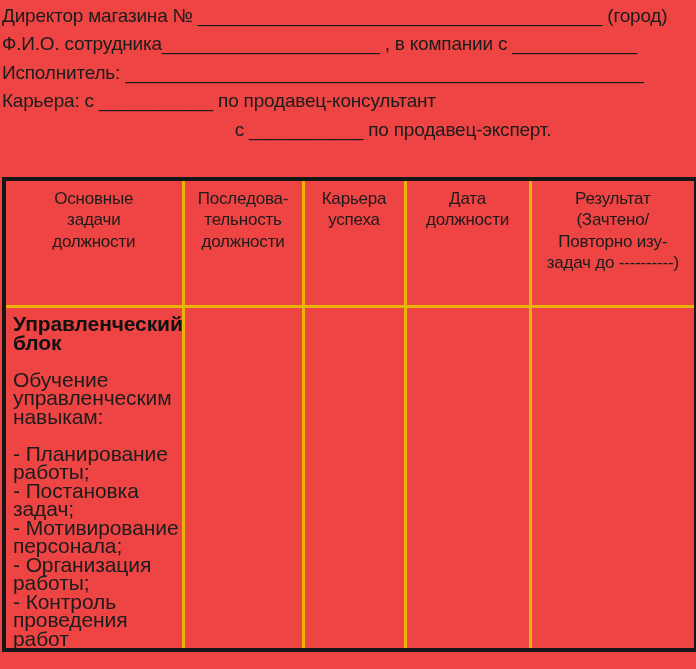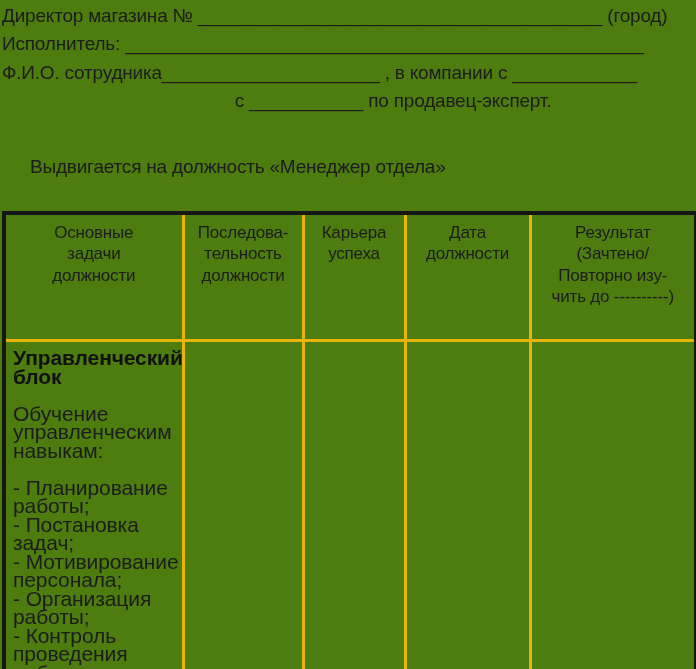--- a/index.html
+++ b/index.html
@@ -12,21 +12,21 @@
     height: 669px;
     overflow: hidden;
     font-family: "Liberation Sans", sans-serif;
     color: #1c1c1c;
     -webkit-font-smoothing: antialiased;
   }
   .page {
     width: 696px;
     height: 669px;
     position: relative;
-    background: #4d7c0f;
+    background: #ef4444;
   }
   
   .top-lines {
     padding: 2px 0 0 2px;
     font-size: 19px;
     line-height: 28.4px;
     letter-spacing: -0.2px;
     white-space: nowrap;
     overflow: hidden;
   }
@@ -81,26 +81,26 @@
     white-space: pre-line;
   }
 </style>
 </head>
 <body>
 
 <div class="page">
 
   <div class="top-lines">
     <div class="doc-line">Директор магазина № _______________________________________ (город)</div>
+    <div class="doc-line">Ф.И.О. сотрудника_____________________ , в компании с ____________</div>
     <div class="doc-line">Исполнитель: __________________________________________________</div>
-    <div class="doc-line">Ф.И.О. сотрудника_____________________ , в компании с ____________</div>
+    <div class="doc-line">Карьера: с ___________ по продавец-консультант</div>
     <div class="doc-line indent">с ___________ по продавец-эксперт.</div>
   </div>
 
-  <div class="heading">Выдвигается на должность «Менеджер отдела»</div>
 
   <table class="plan-table">
     <colgroup>
       <col style="width:179px">
       <col style="width:120px">
       <col style="width:102px">
       <col style="width:125px">
       <col style="width:166px">
     </colgroup>
     <thead>
@@ -111,21 +111,21 @@
         <th>Последова-
 тельность
 должности</th>
         <th>Карьера
 успеха</th>
         <th>Дата
 должности</th>
         <th>Результат
 (Зачтено/
 Повторно изу-
-чить до ----------)</th>
+задач до ----------)</th>
       </tr>
     </thead>
     <tbody>
       <tr>
         <td class="cell-tasks">
           <div class="block-title">Управленческий блок</div>
           <div class="block-body">Обучение
 управленческим
 навыкам:
 

